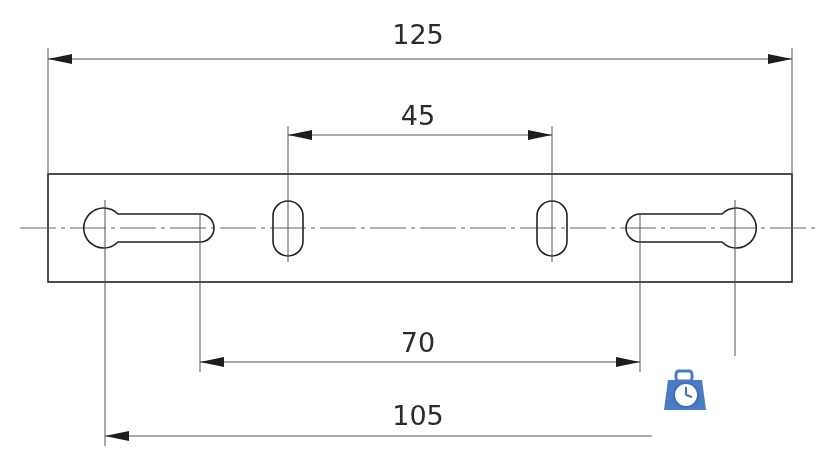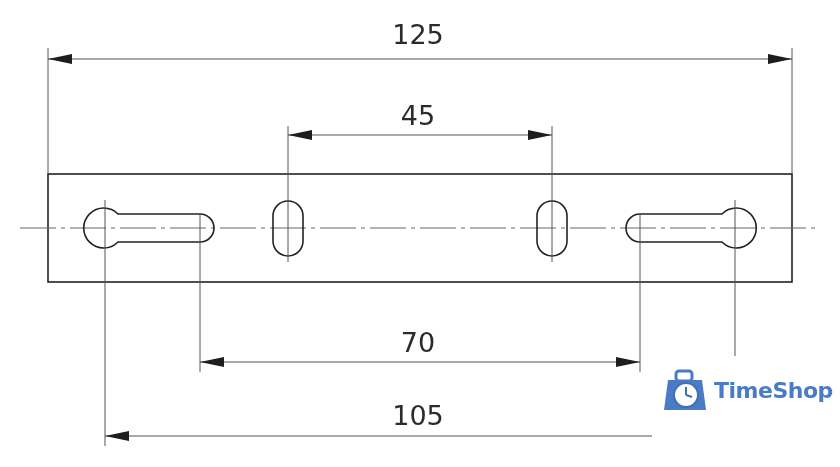--- a/index.html
+++ b/index.html
@@ -56,14 +56,13 @@
 </svg>
 
 <div class="logo">
   <svg width="48" height="44" viewBox="0 0 48 44">
     <path d="M6,12 L40,12 L44,42 L2,42 Z" fill="#4a7bc4"></path>
     <rect x="14" y="3" width="16" height="10" rx="3" fill="none" stroke="#4a7bc4" stroke-width="3"></rect>
     <circle cx="24" cy="27" r="12" fill="#ffffff" stroke="#3e6fb8" stroke-width="2"></circle>
     <line x1="24" y1="27" x2="24" y2="19" stroke="#3e6fb8" stroke-width="2"></line>
     <line x1="24" y1="27" x2="30" y2="29" stroke="#3e6fb8" stroke-width="2"></line>
   </svg>
-  <span class="logo-text">TimeShop</span>
 </div>
 
 </body></html>

